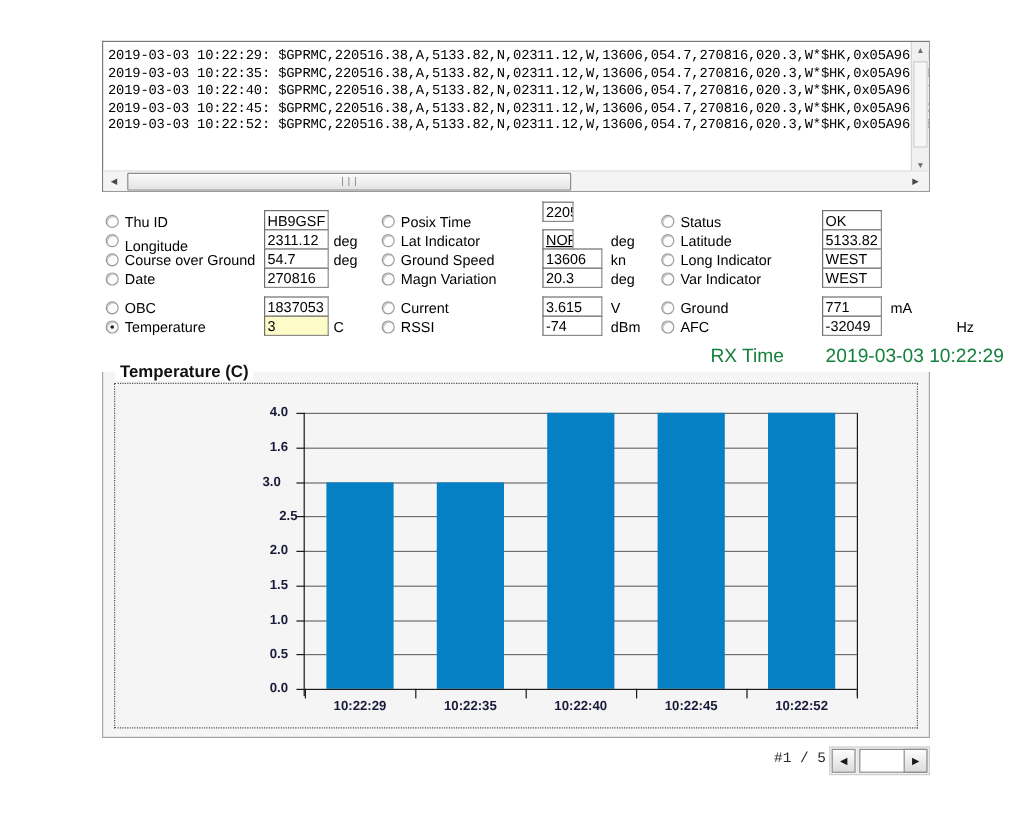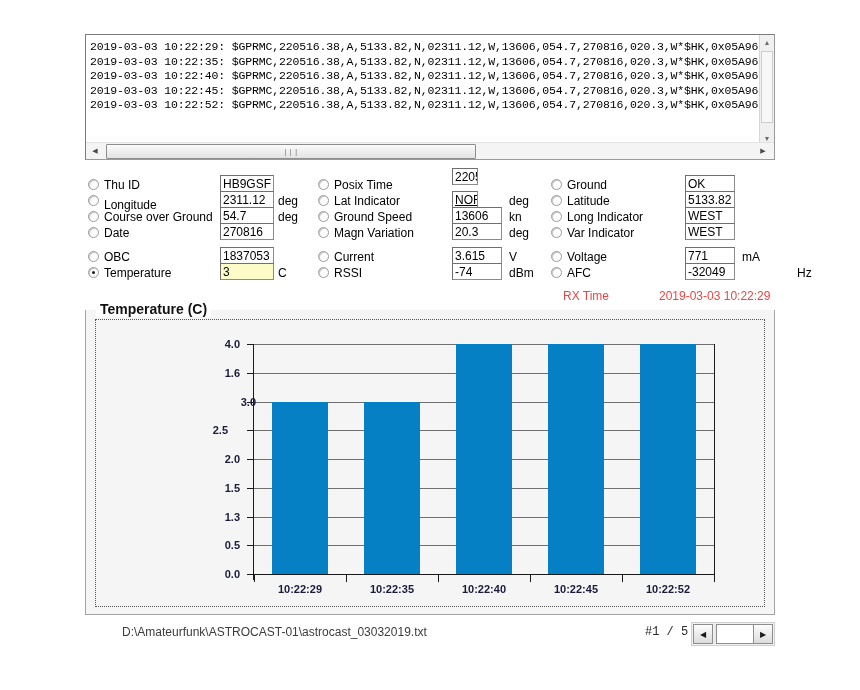--- a/index.html
+++ b/index.html
@@ -134,23 +134,24 @@
   .tbox.highlight { background: #fdfcc8; }
   .unit {
     position: absolute;
     font-size: 12px;
     color: #000;
     white-space: nowrap;
     line-height: 12px;
   }
   .statlabel {
     position: absolute;
-    font-size: 12px;
-    color: #ef4444;
-    white-space: nowrap;
+    font-size: 16px;
+    color: #15803d;
+    white-space: nowrap;
+    margin-left: 29px;
   }
 
   
   #groupbox {
     position: absolute;
     left: 85px; top: 310px;
     width: 690px; height: 305px;
     border: 1px solid #a4a4a4;
     border-top: none;
     background: #f5f5f5;
@@ -356,33 +357,33 @@
       <div class="unit" style="left: 509px; top: 227px;">deg</div>
       <div class="radio" style="left: 318px; top: 251px;"></div>
       <div class="rlabel" style="left: 334px; top: 251px;">Current</div>
       <div class="tbox" style="left: 452px; top: 247px; width: 50px;">3.615</div>
       <div class="unit" style="left: 509px; top: 251px;">V</div>
       <div class="radio" style="left: 318px; top: 267px;"></div>
       <div class="rlabel" style="left: 334px; top: 267px;">RSSI</div>
       <div class="tbox" style="left: 452px; top: 263px; width: 50px;">-74</div>
       <div class="unit" style="left: 509px; top: 267px;">dBm</div>
       <div class="radio" style="left: 551px; top: 179px;"></div>
-      <div class="rlabel" style="left: 567px; top: 179px;">Ground</div>
+      <div class="rlabel" style="left: 567px; top: 179px;">Status</div>
       <div class="tbox" style="left: 685px; top: 175px; width: 50px;">OK</div>
       <div class="radio" style="left: 551px; top: 195px;"></div>
       <div class="rlabel" style="left: 567px; top: 195px;">Latitude</div>
       <div class="tbox" style="left: 685px; top: 191px; width: 50px;">5133.82</div>
       <div class="radio" style="left: 551px; top: 211px;"></div>
       <div class="rlabel" style="left: 567px; top: 211px;">Long Indicator</div>
       <div class="tbox" style="left: 685px; top: 207px; width: 50px;">WEST</div>
       <div class="radio" style="left: 551px; top: 227px;"></div>
       <div class="rlabel" style="left: 567px; top: 227px;">Var Indicator</div>
       <div class="tbox" style="left: 685px; top: 223px; width: 50px;">WEST</div>
       <div class="radio" style="left: 551px; top: 251px;"></div>
-      <div class="rlabel" style="left: 567px; top: 251px;">Voltage</div>
+      <div class="rlabel" style="left: 567px; top: 251px;">Ground</div>
       <div class="tbox" style="left: 685px; top: 247px; width: 50px;">771</div>
       <div class="unit" style="left: 742px; top: 251px;">mA</div>
       <div class="radio" style="left: 551px; top: 267px;"></div>
       <div class="rlabel" style="left: 567px; top: 267px;">AFC</div>
       <div class="tbox" style="left: 685px; top: 263px; width: 50px;">-32049</div>
       <div class="unit" style="left: 777px; top: 267px; margin-left: 20px;">Hz</div>
       <div class="statlabel" style="left: 563px; top: 289px;">RX Time</div>
       <div class="statlabel" style="left: 659px; top: 289px;">2019-03-03 10:22:29</div>
     </div>
 
@@ -408,47 +409,46 @@
         <div class="bar" style="left: 386.4px; width: 55.2px; height: 230px; background: rgb(5, 128, 196);"></div>
       </div>
     <div id="axis-y"></div>
     <div id="axis-y2"></div>
     <div id="axis-x"></div>
   <div class="ytick" style="top: 254px;"></div>
       <div class="ylabel" style="left: 104px; top: 249px;">0.0</div>
       <div class="ytick" style="top: 225.25px;"></div>
       <div class="ylabel" style="left: 104px; top: 220.25px;">0.5</div>
       <div class="ytick" style="top: 196.5px;"></div>
-      <div class="ylabel" style="left: 104px; top: 191.5px;">1.3</div>
+      <div class="ylabel" style="left: 104px; top: 191.5px;">1.0</div>
       <div class="ytick" style="top: 167.75px;"></div>
       <div class="ylabel" style="left: 104px; top: 162.75px;">1.5</div>
       <div class="ytick" style="top: 139px;"></div>
       <div class="ylabel" style="left: 104px; top: 134px;">2.0</div>
       <div class="ytick" style="top: 110.25px;"></div>
-      <div class="ylabel" style="left: 92px; top: 105.25px; text-align: right;">2.5</div>
+      <div class="ylabel" style="left: 112px; top: 105.25px; text-align: right;">2.5</div>
       <div class="ytick" style="top: 81.5px;"></div>
-      <div class="ylabel" style="left: 120px; top: 76.5px;">3.0</div>
+      <div class="ylabel" style="left: 98px; top: 76.5px;">3.0</div>
       <div class="ytick" style="top: 52.75px;"></div>
       <div class="ylabel" style="left: 104px; top: 47.75px;">1.6</div>
       <div class="ytick" style="top: 24px;"></div>
       <div class="ylabel" style="left: 104px; top: 19px;">4.0</div>
       <div class="xtick" style="left: 158px;"></div>
       <div class="xlabel" style="left: 158px; width: 92px;">10:22:29</div>
       <div class="xtick" style="left: 250px;"></div>
       <div class="xlabel" style="left: 250px; width: 92px;">10:22:35</div>
       <div class="xtick" style="left: 342px;"></div>
       <div class="xlabel" style="left: 342px; width: 92px;">10:22:40</div>
       <div class="xtick" style="left: 434px;"></div>
       <div class="xlabel" style="left: 434px; width: 92px;">10:22:45</div>
       <div class="xtick" style="left: 526px;"></div>
       <div class="xlabel" style="left: 526px; width: 92px;">10:22:52</div>
       <div class="xtick" style="left: 618px;"></div>
     </div>
 
-  <div id="filepath">D:\Amateurfunk\ASTROCAST-01\astrocast_03032019.txt</div>
   <div id="pageindex">#1 / 5</div>
   <div id="page-scroll">
     <div class="ps-btn ps-left">◀</div>
     <div class="ps-gap"></div>
     <div class="ps-thumb"></div>
     <div class="ps-btn ps-right">▶</div>
   </div>
 
 </div>
 

